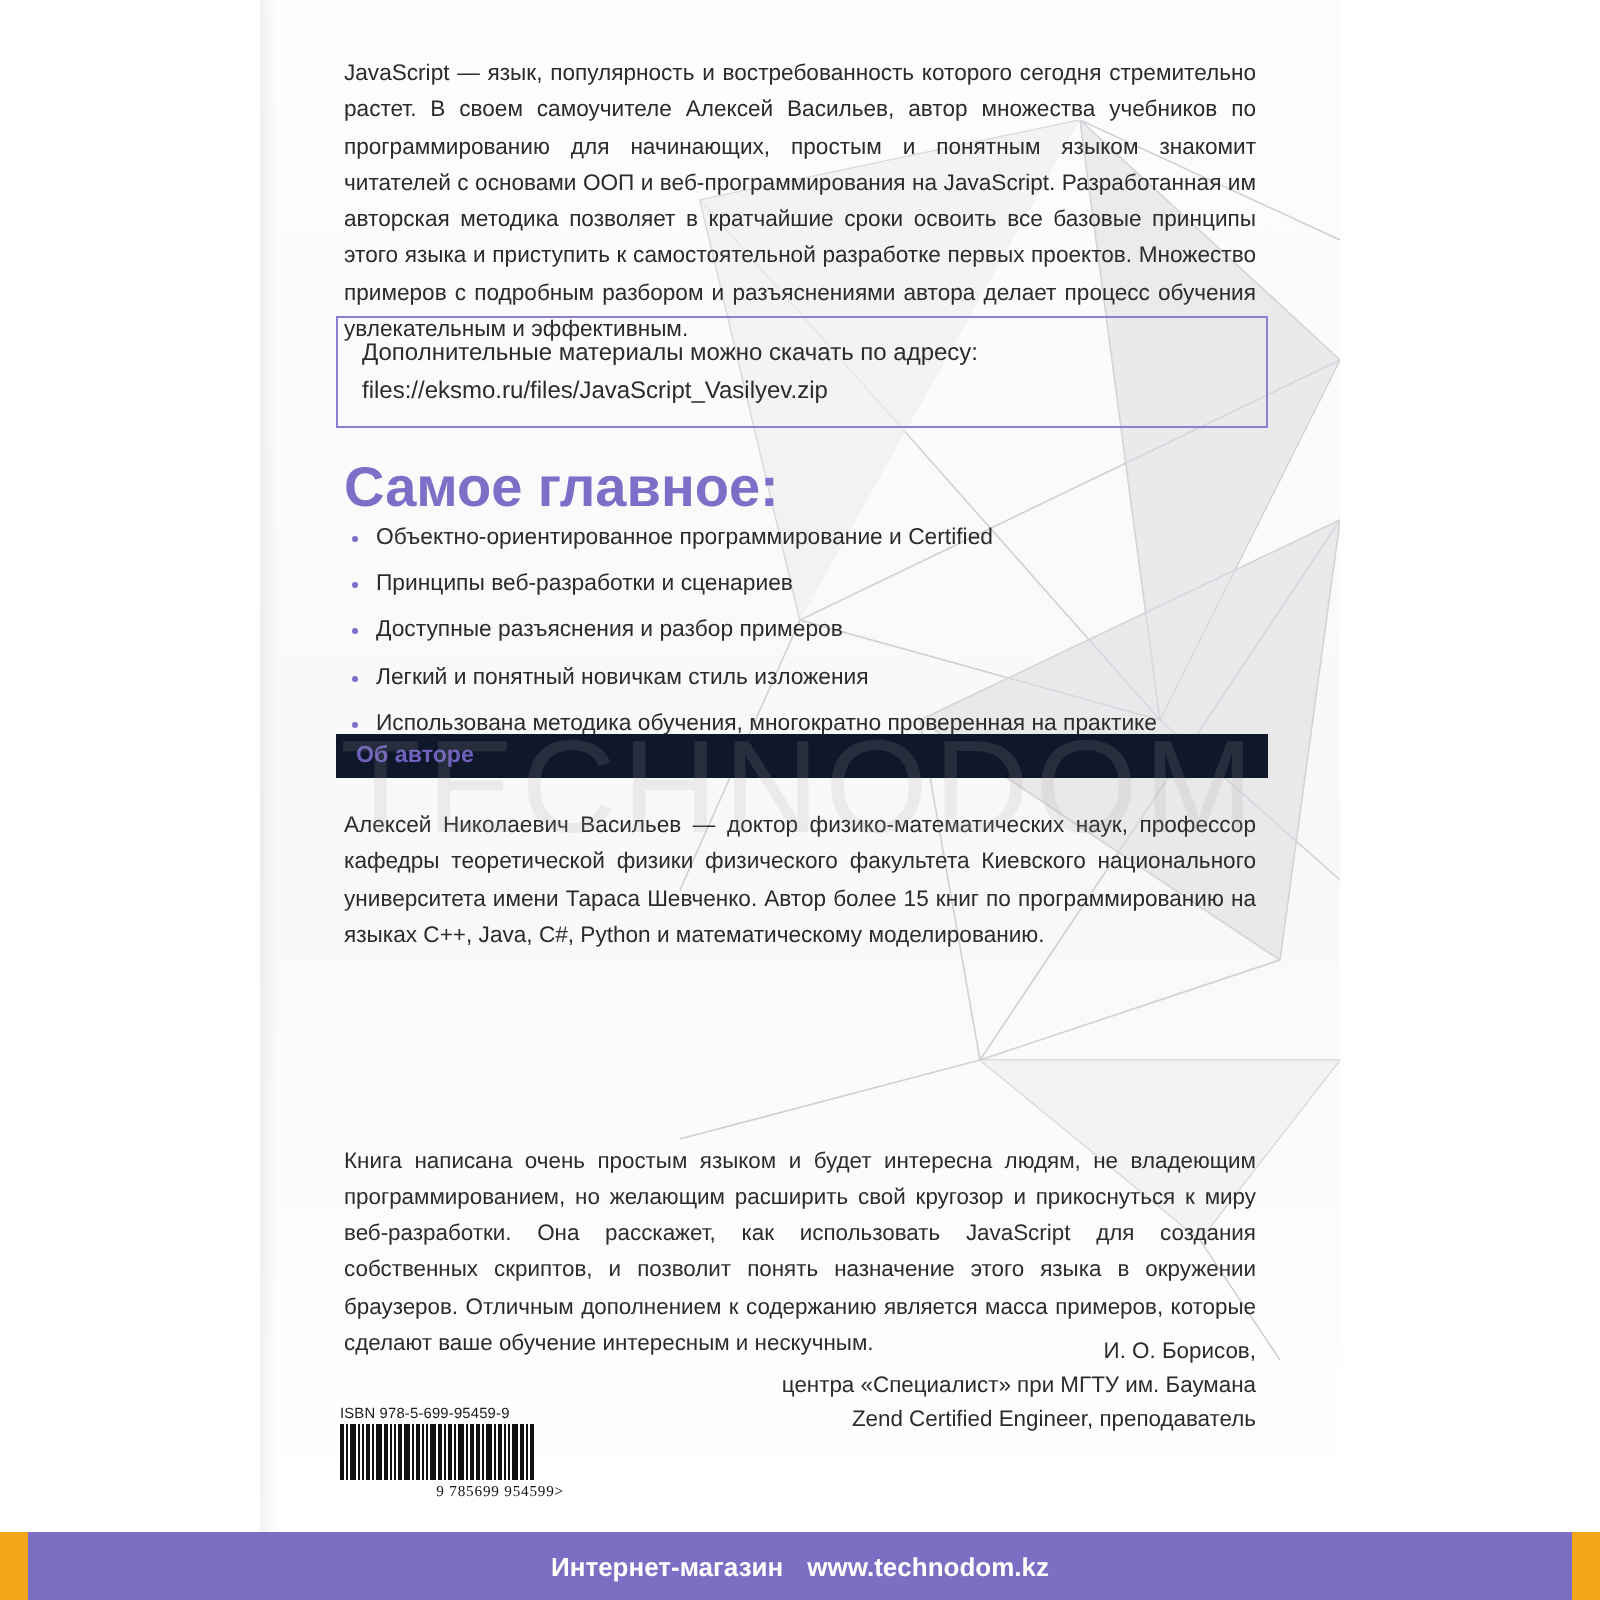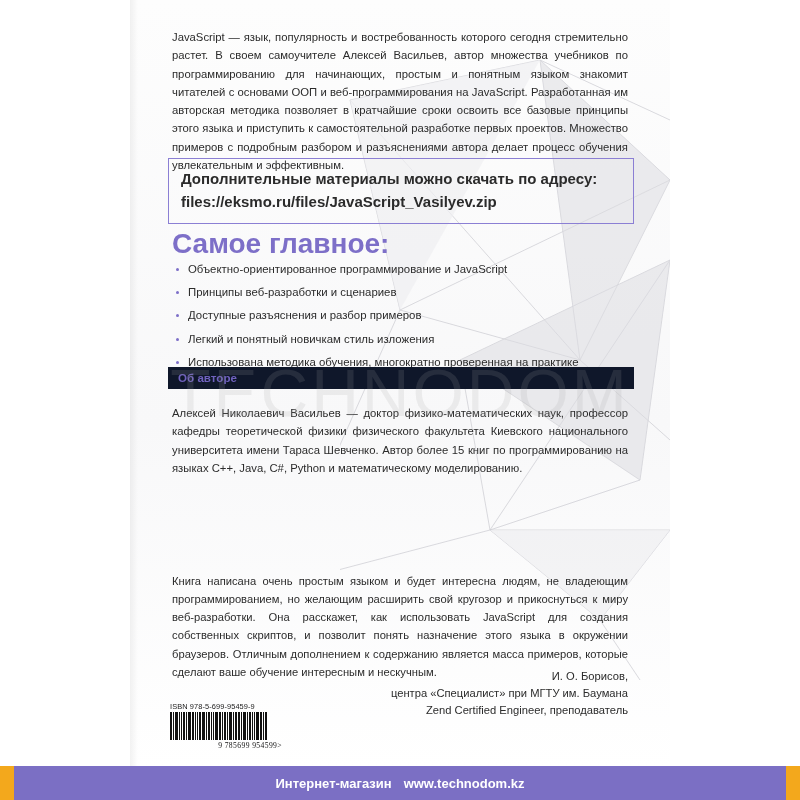--- a/index.html
+++ b/index.html
@@ -62,24 +62,23 @@
   .materials-box {
     position: absolute;
     left: 38px;
     top: 158px;
     width: 466px;
     border: 1px solid #8b7fd4;
     box-sizing: border-box;
     padding: 8px 10px 9px 12px;
   }
   .materials-box .line {
-    font-size: 15px;
+    font-size: 12px;
     line-height: 1.55;
     color: #2b2b2b;
-    font-weight: bold;
   }
   .main-heading {
     position: absolute;
     left: 42px;
     top: 228px;
     font-size: 28px;
     font-weight: bold;
     color: #7d6fc8;
   }
   .bullets {
@@ -307,21 +306,21 @@
       <div class="blurb">JavaScript — язык, популярность и востребованность которого сегодня стремительно растет. В своем самоучителе Алексей Васильев, автор множества учебников по программированию для начинающих, простым и понятным языком знакомит читателей с основами ООП и веб-программирования на JavaScript. Разработанная им авторская методика позволяет в кратчайшие сроки освоить все базовые принципы этого языка и приступить к самостоятельной разработке первых проектов. Множество примеров с подробным разбором и разъяснениями автора делает процесс обучения увлекательным и эффективным.</div>
 
       <div class="materials-box">
         <div class="line">Дополнительные материалы можно скачать по адресу:</div>
         <div class="line">files://eksmo.ru/files/JavaScript_Vasilyev.zip</div>
       </div>
 
       <div class="main-heading">Самое главное:</div>
 
       <ul class="bullets">
-        <li>Объектно-ориентированное программирование и JavaScript</li>
+        <li>Объектно-ориентированное программирование и Certified</li>
         <li>Принципы веб-разработки и сценариев</li>
         <li>Доступные разъяснения и разбор примеров</li>
         <li>Легкий и понятный новичкам стиль изложения</li>
         <li>Использована методика обучения, многократно проверенная на практике</li>
       </ul>
 
       <div class="author-bar">
         <span>Об авторе</span>
       </div>
 

